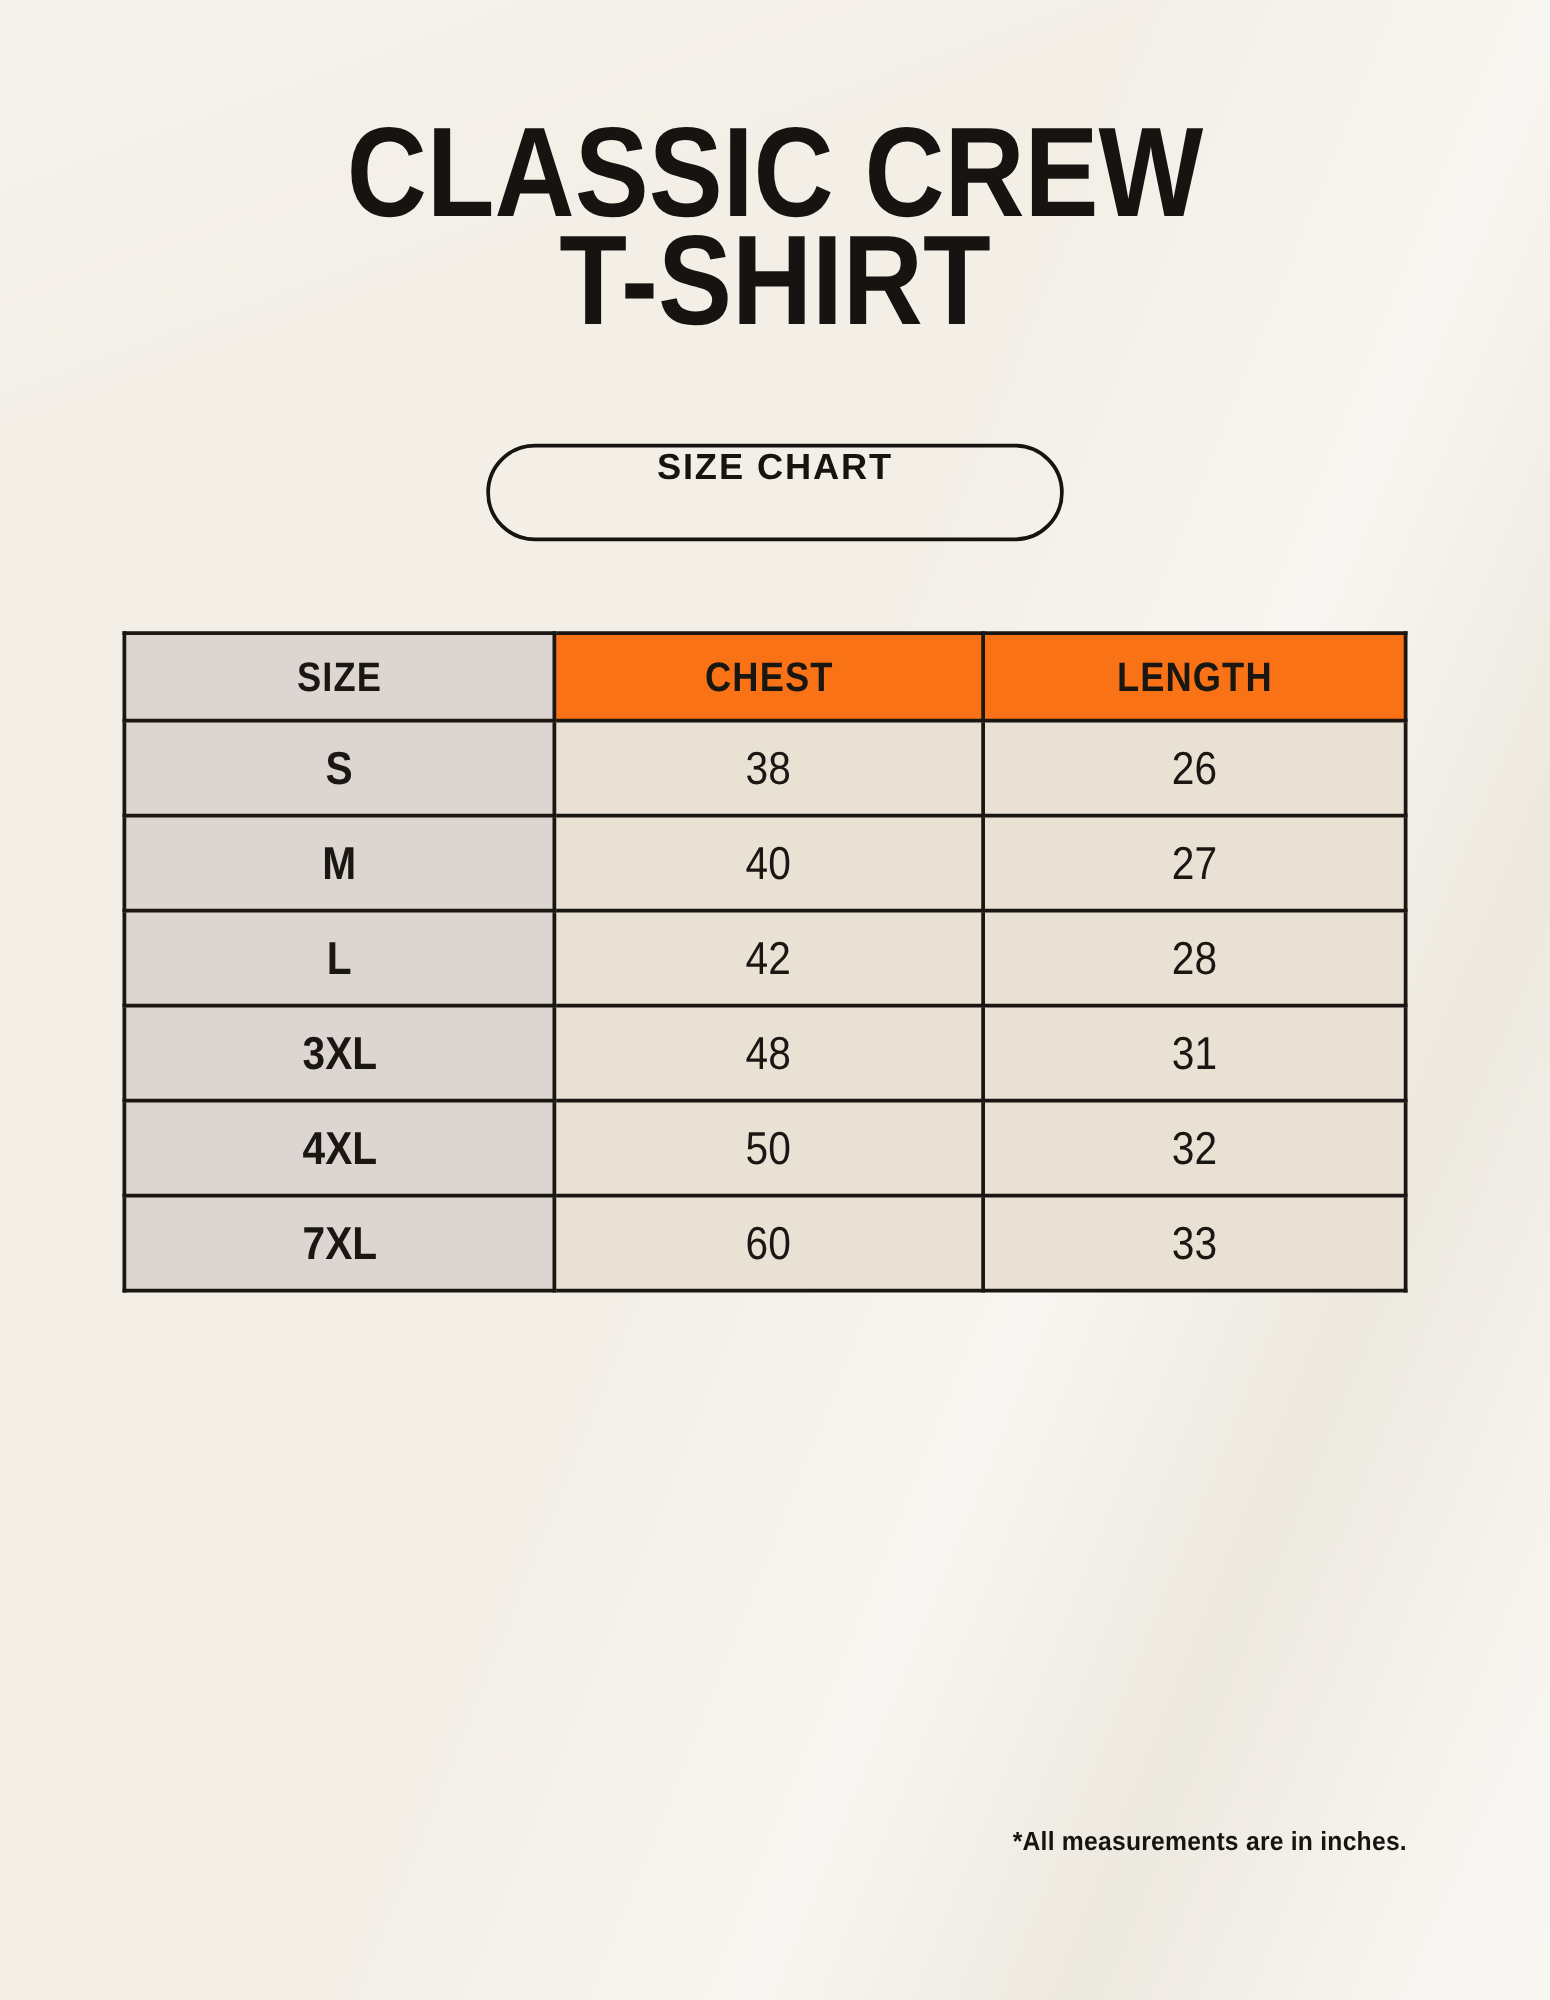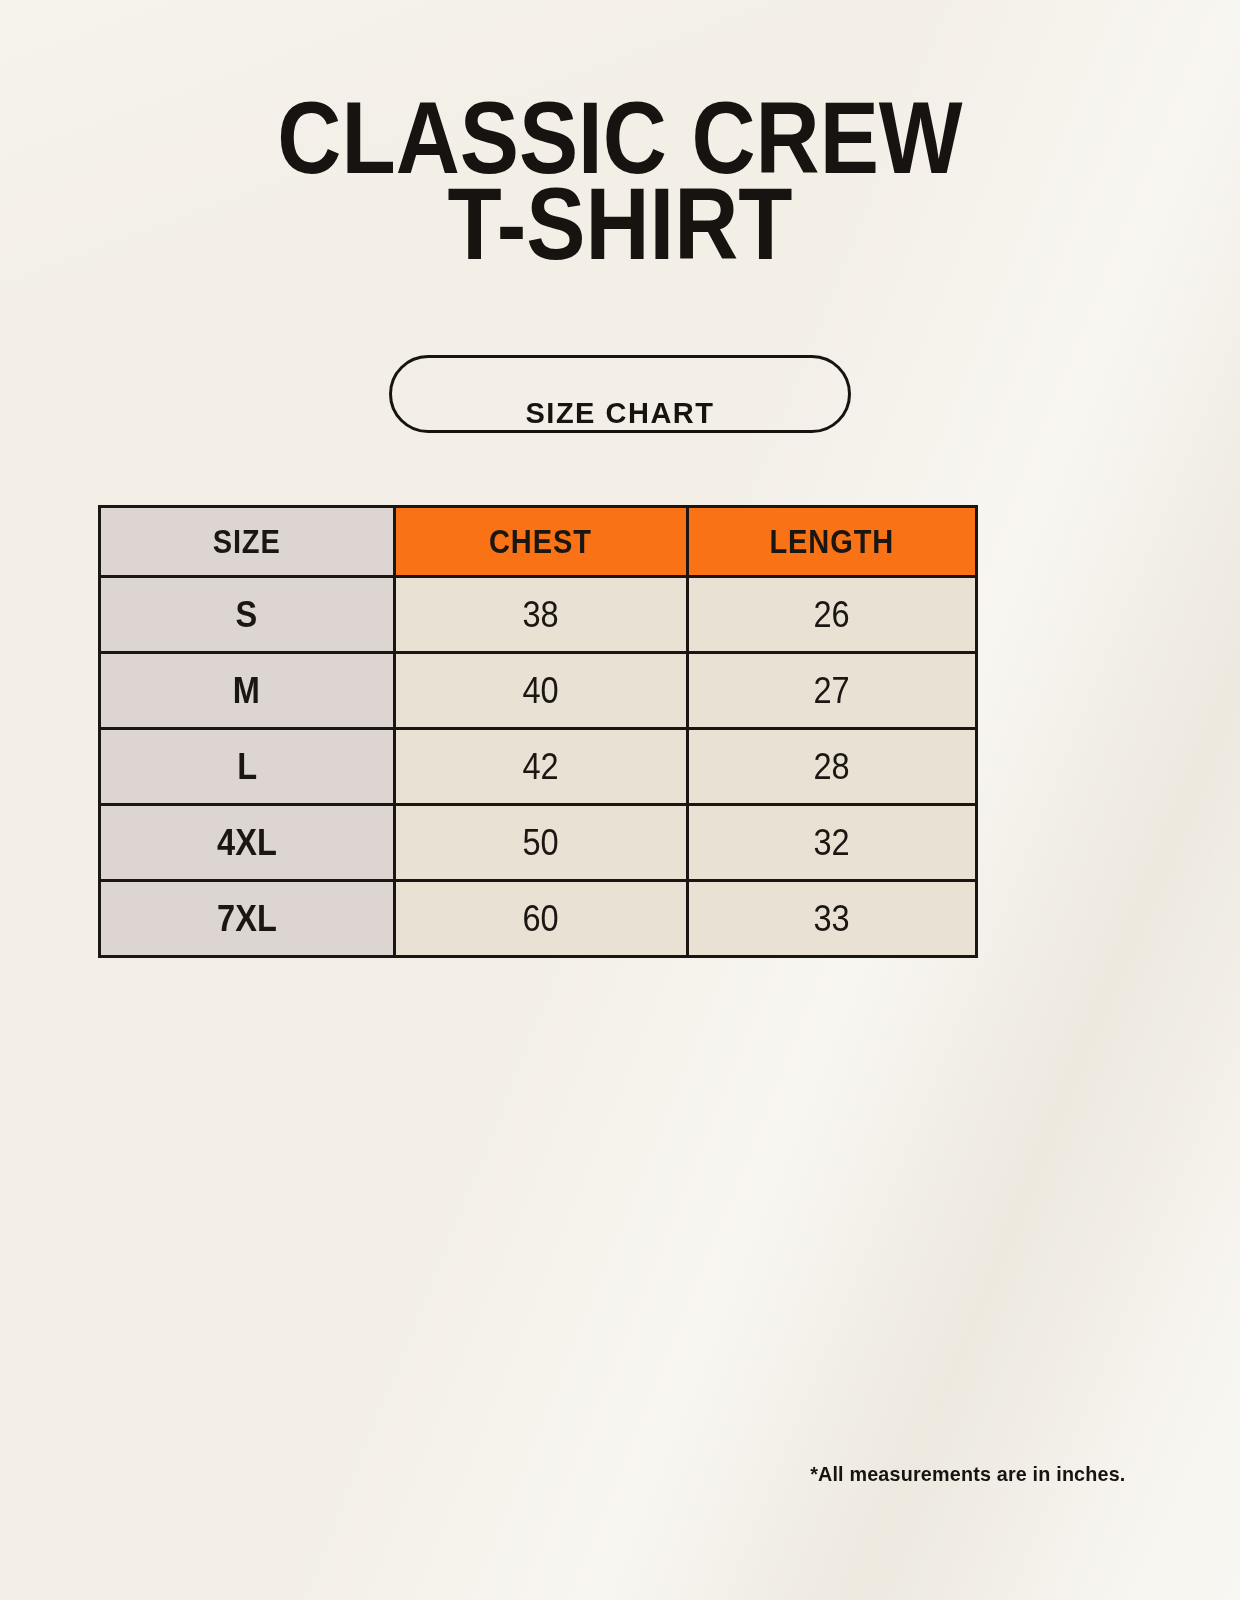--- a/index.html
+++ b/index.html
@@ -25,27 +25,27 @@
     letter-spacing:0px;
     transform:scaleX(0.87); transform-origin:50% 0;
     color:#161310;
   }
   .page-title .line { display:block; }
   .pill-button {
     position:absolute; top:355px; left:50%; transform:translateX(-50%);
     width:462px; height:78px;
     border:3px solid #161310; border-radius:42px;
     background:transparent;
-    display:flex; align-items:flex-end; justify-content:center;
+    display:flex; align-items:flex-start; justify-content:center;
     font-family:"Liberation Sans", sans-serif;
     font-size:29px; font-weight:700; letter-spacing:1.5px;
     color:#161310; cursor:pointer;
   }
   table.size-table {
-    position:absolute; left:98px; top:505px; width:880px;
+    position:absolute; left:98px; top:505px; width:1028px;
     border-collapse:collapse;
   }
   .size-table th, .size-table td {
     border:3px solid #1a1713;
     text-align:center; vertical-align:middle;
   }
   .size-table thead th { height:70px; }
   .size-table tbody td { height:76px; }
   .size-table col.c1 { width:33.6%; }
   .size-table col.c2 { width:33.4%; }
@@ -101,20 +101,25 @@
       <td class="size-cell"><span class="cond">M</span></td>
       <td class="data-cell"><span class="cond">40</span></td>
       <td class="data-cell"><span class="cond">27</span></td>
     </tr>
     <tr>
       <td class="size-cell"><span class="cond">L</span></td>
       <td class="data-cell"><span class="cond">42</span></td>
       <td class="data-cell"><span class="cond">28</span></td>
     </tr>
     <tr>
+      <td class="size-cell"><span class="cond">3XL</span></td>
+      <td class="data-cell"><span class="cond">48</span></td>
+      <td class="data-cell"><span class="cond">31</span></td>
+    </tr>
+    <tr>
       <td class="size-cell"><span class="cond">4XL</span></td>
       <td class="data-cell"><span class="cond">50</span></td>
       <td class="data-cell"><span class="cond">32</span></td>
     </tr>
     <tr>
       <td class="size-cell"><span class="cond">7XL</span></td>
       <td class="data-cell"><span class="cond">60</span></td>
       <td class="data-cell"><span class="cond">33</span></td>
     </tr>
   </tbody>

